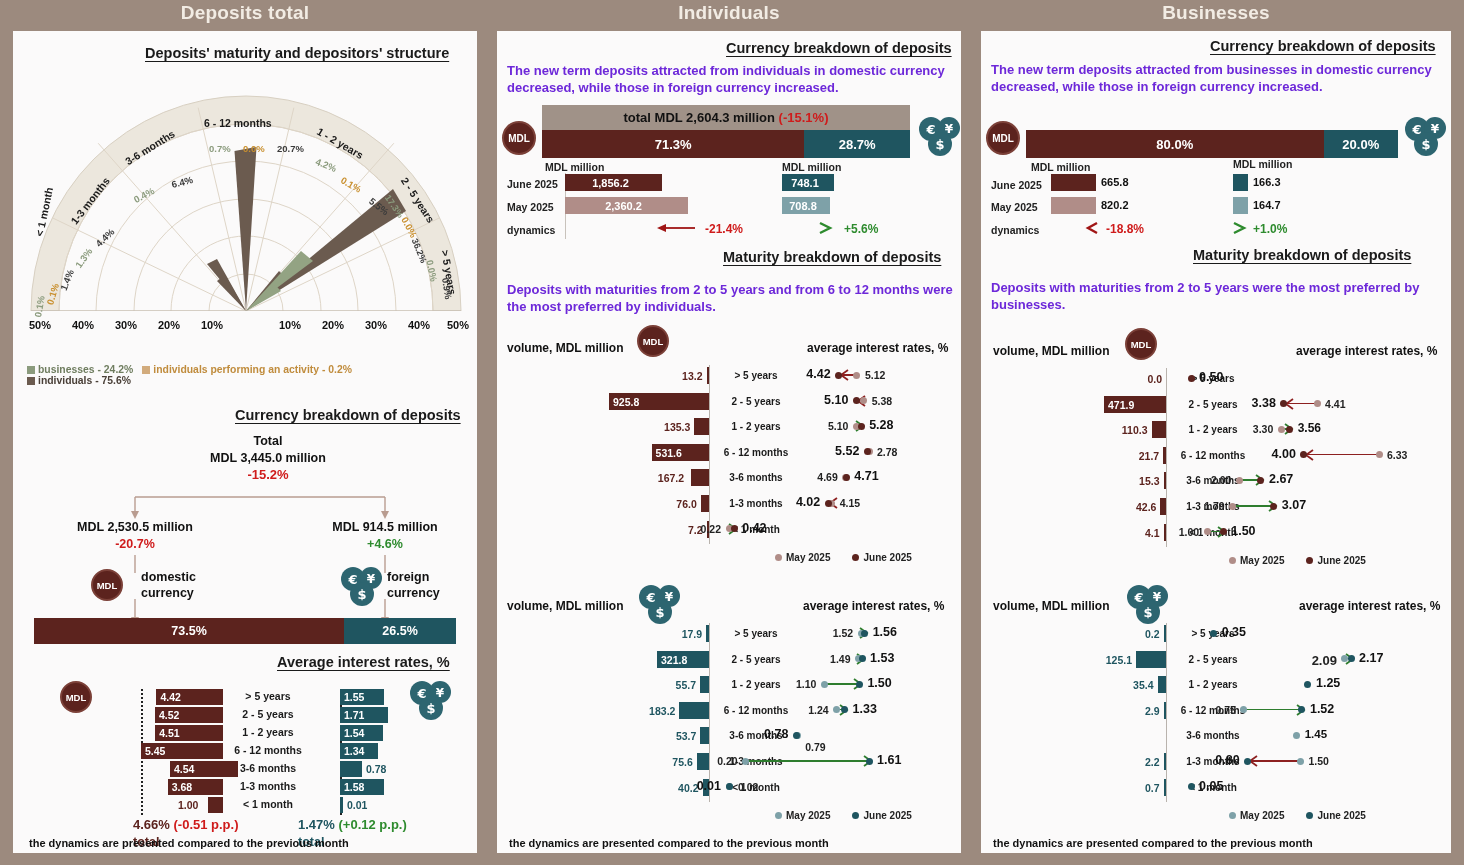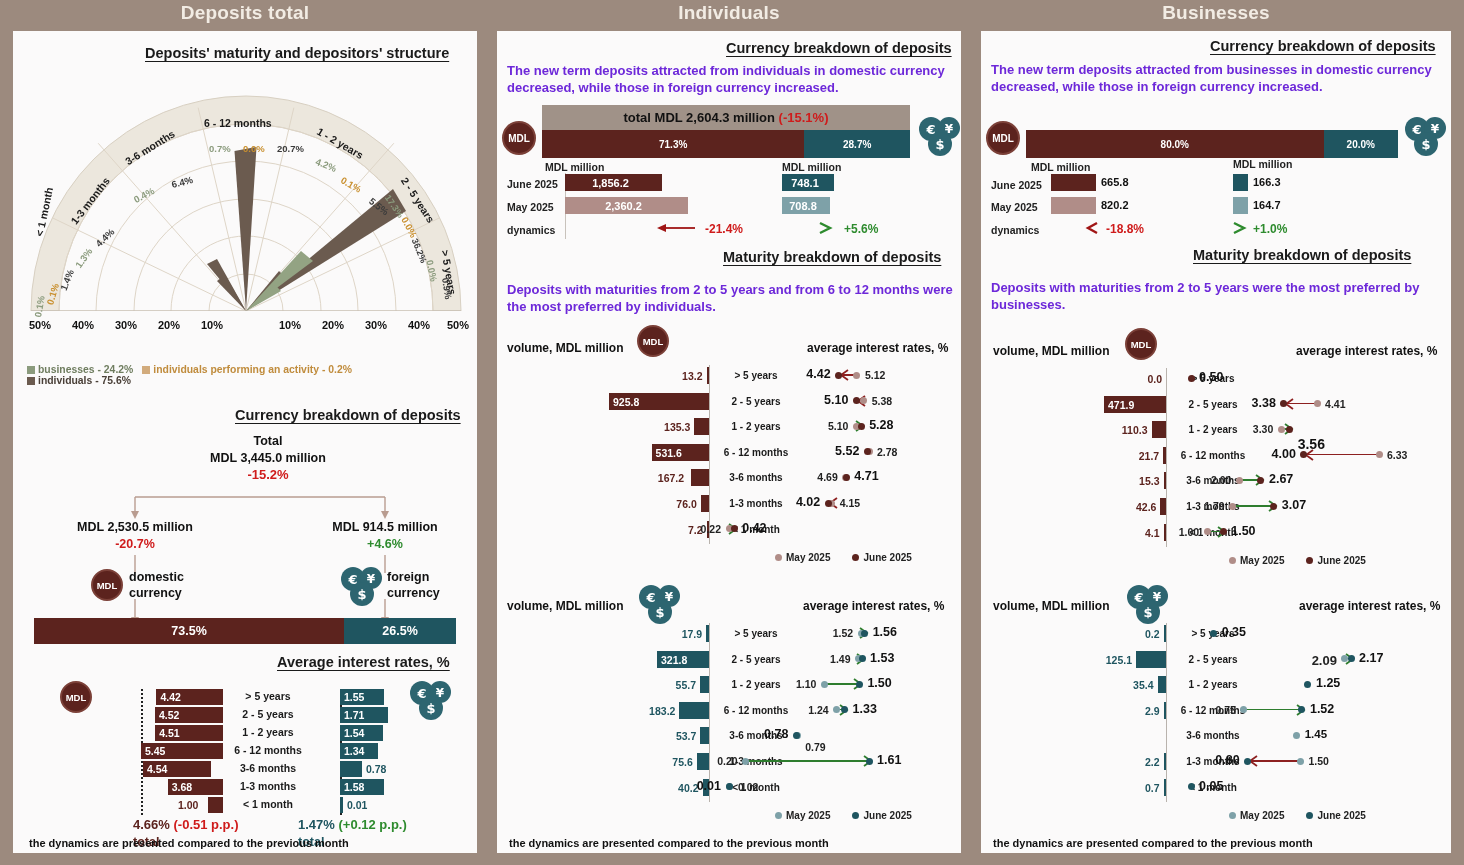--- a/index.html
+++ b/index.html
@@ -51,21 +51,21 @@
   .rbarL .vo{position:absolute;color:#5c231e;font-size:10.5px;font-weight:bold;}
   .rbarR{position:absolute;height:16px;background:#1f5560;display:flex;align-items:center;}
   .rbarR .v{position:absolute;left:4px;color:#fff;font-size:10.5px;font-weight:bold;}
   .rbarR .vo{position:absolute;color:#1f5560;font-size:10.5px;font-weight:bold;}
   .rlab{position:absolute;width:86px;text-align:center;font-size:10.5px;font-weight:bold;color:#1a1a1a;}
   .dotline{position:absolute;border-left:2px dotted #222;}
 
   
   .totbar{position:absolute;height:25px;display:flex;align-items:center;justify-content:center;font-size:13px;font-weight:bold;color:#111;}
   .pctbar{position:absolute;height:28px;display:flex;}
-  .pctbar div{display:flex;align-items:center;justify-content:center;color:#fff;font-size:10px;font-weight:bold;}
+  .pctbar div{display:flex;align-items:center;justify-content:center;color:#fff;font-size:13px;font-weight:bold;}
   .mrow{position:absolute;font-size:10.5px;font-weight:bold;color:#222;}
   .mbar{position:absolute;height:17px;display:flex;align-items:center;justify-content:flex-end;padding-right:6px;color:#fff;font-size:11px;font-weight:bold;}
   .mbaroutv{position:absolute;font-size:11px;font-weight:bold;color:#111;}
   .mc-lab{position:absolute;font-size:12px;font-weight:bold;color:#111;}
   .vbar{position:absolute;height:17px;}
   .vval{position:absolute;font-size:10.5px;font-weight:bold;}
   .cat{position:absolute;width:86px;text-align:center;font-size:10px;font-weight:bold;color:#1a1a1a;}
   .axisline{position:absolute;width:1px;background:#b9b3ad;}
   .dumb{position:absolute;height:18px;}
   .dline{position:absolute;height:1.5px;top:8px;}
@@ -212,21 +212,21 @@
       <svg style="position:absolute;left:0;top:146px;" width="464" height="74">
         <line x1="122" y1="0" x2="122" y2="18" stroke="#b99c90" stroke-width="1.4"></line>
         <line x1="122" y1="44" x2="122" y2="64" stroke="#b99c90" stroke-width="1.4"></line>
         <polygon points="122,70 118,62 126,62" fill="#b99c90"></polygon>
         <line x1="372" y1="0" x2="372" y2="18" stroke="#b99c90" stroke-width="1.4"></line>
         <line x1="372" y1="44" x2="372" y2="64" stroke="#b99c90" stroke-width="1.4"></line>
         <polygon points="372,70 368,62 376,62" fill="#b99c90"></polygon>
       </svg>
 
       <div class="coin mdlcoin" style="position:absolute;left:78px;top:160px;width:32px;height:32px;font-size:9.5px;">MDL</div>
-      <div style="position:absolute;left:116px;top:160px;font-size:12.5px;font-weight:bold;color:#111;line-height:1.28;">
+      <div style="position:absolute;left:128px;top:160px;font-size:12.5px;font-weight:bold;color:#111;line-height:1.28;">
         <div>domestic</div>
         <div>currency</div>
       </div>
 
       <svg style="position:absolute;left:326px;top:156px;" width="44" height="42">
         <circle cx="14" cy="14" r="12" fill="#2d6570"></circle>
           <text x="14" y="19" font-size="13" font-weight="bold" fill="#fff" text-anchor="middle" font-family="DejaVu Sans, sans-serif">€</text>
         <circle cx="32" cy="13" r="11" fill="#2d6570"></circle>
           <text x="32" y="18" font-size="12" font-weight="bold" fill="#fff" text-anchor="middle" font-family="DejaVu Sans, sans-serif">¥</text>
         <circle cx="23" cy="29" r="12" fill="#2d6570"></circle>
@@ -281,21 +281,21 @@
           <div class="rbarR" style="left:327px;top:66px;width:43.2280701754386px;">
             <span class="v">1.54</span>
           </div>
           <div class="rbarL" style="left:128px;top:84px;width:82px;">
             <span class="v">5.45</span>
           </div>
           <div class="rlab" style="left:212px;top:85px;">6 - 12 months</div>
           <div class="rbarR" style="left:327px;top:84px;width:37.6140350877193px;">
             <span class="v">1.34</span>
           </div>
-          <div class="rbarL" style="left:130px;top:102px;width:68.30825688073395px;">
+          <div class="rbarL" style="left:157px;top:102px;width:68.30825688073395px;">
             <span class="v">4.54</span>
           </div>
           <div class="rlab" style="left:212px;top:103px;">3-6 months</div>
           <div class="rbarR" style="left:327px;top:102px;width:21.894736842105264px;">
             <span class="vo" style="left: 25.8947px;">0.78</span>
           </div>
           <div class="rbarL" style="left:154.63119266055045px;top:120px;width:55.368807339449546px;">
             <span class="v">3.68</span>
           </div>
           <div class="rlab" style="left:212px;top:121px;">1-3 months</div>
@@ -635,21 +635,21 @@
         <div class="vbar" style="left:170.50837041746132px;top:53.2px;width:14.491629582538675px;background:#5c231e;"></div>
         <div class="vval" style="left:134.50837041746132px;width:32px;text-align:right;color:#5c231e;top:56.2px;">110.3</div>
         <div class="cat" style="left:189px;top:56.2px;">1 - 2 years</div>
         <div class="dumb" style="left:0;top:52.2px;width:470px;">
           <div class="dline" style="left:300.29159519725556px;width:8.384219554030892px;background:#2e7d2e;"></div>
           <svg style="position:absolute;left:302.67581475128645px;top:3px;" width="10" height="12">
             <polyline points="1,1 8,6 1,11" fill="none" stroke="#2e7d2e" stroke-width="1.8"></polyline>
           </svg>
           <div class="dot" style="left:296.79159519725556px;background:#b08d88;"></div>
           <div class="dot" style="left:305.17581475128645px;background:#5c231e;"></div>
-          <div class="dnum" style="color:#111;font-size:14px;top:1px;left:316.67581475128645px;margin-top:15px;">3.56</div>
+          <div class="dnum" style="color:#111;font-size:12px;top:1px;left:316.67581475128645px;">3.56</div>
           <div class="dnum" style="color:#222;font-size:10.5px;top:3px;left:292.29159519725556px;transform:translateX(-100%);">3.30</div>
         </div>
         <div class="vbar" style="left:182.14897223988132px;top:78.80000000000001px;width:2.8510277601186695px;background:#5c231e;"></div>
         <div class="vval" style="left:146.14897223988132px;width:32px;text-align:right;color:#5c231e;top:81.80000000000001px;">21.7</div>
         <div class="cat" style="left:189px;top:81.80000000000001px;">6 - 12 months</div>
         <div class="dumb" style="left:0;top:77.80000000000001px;width:470px;">
           <div class="dline" style="left:322.8644939965695px;width:75.13550600343052px;background:#8d2020;"></div>
           <svg style="position:absolute;left:322.8644939965695px;top:3px;" width="10" height="12">
             <polyline points="9,1 2,6 9,11" fill="none" stroke="#8d2020" stroke-width="1.8"></polyline>
           </svg>

